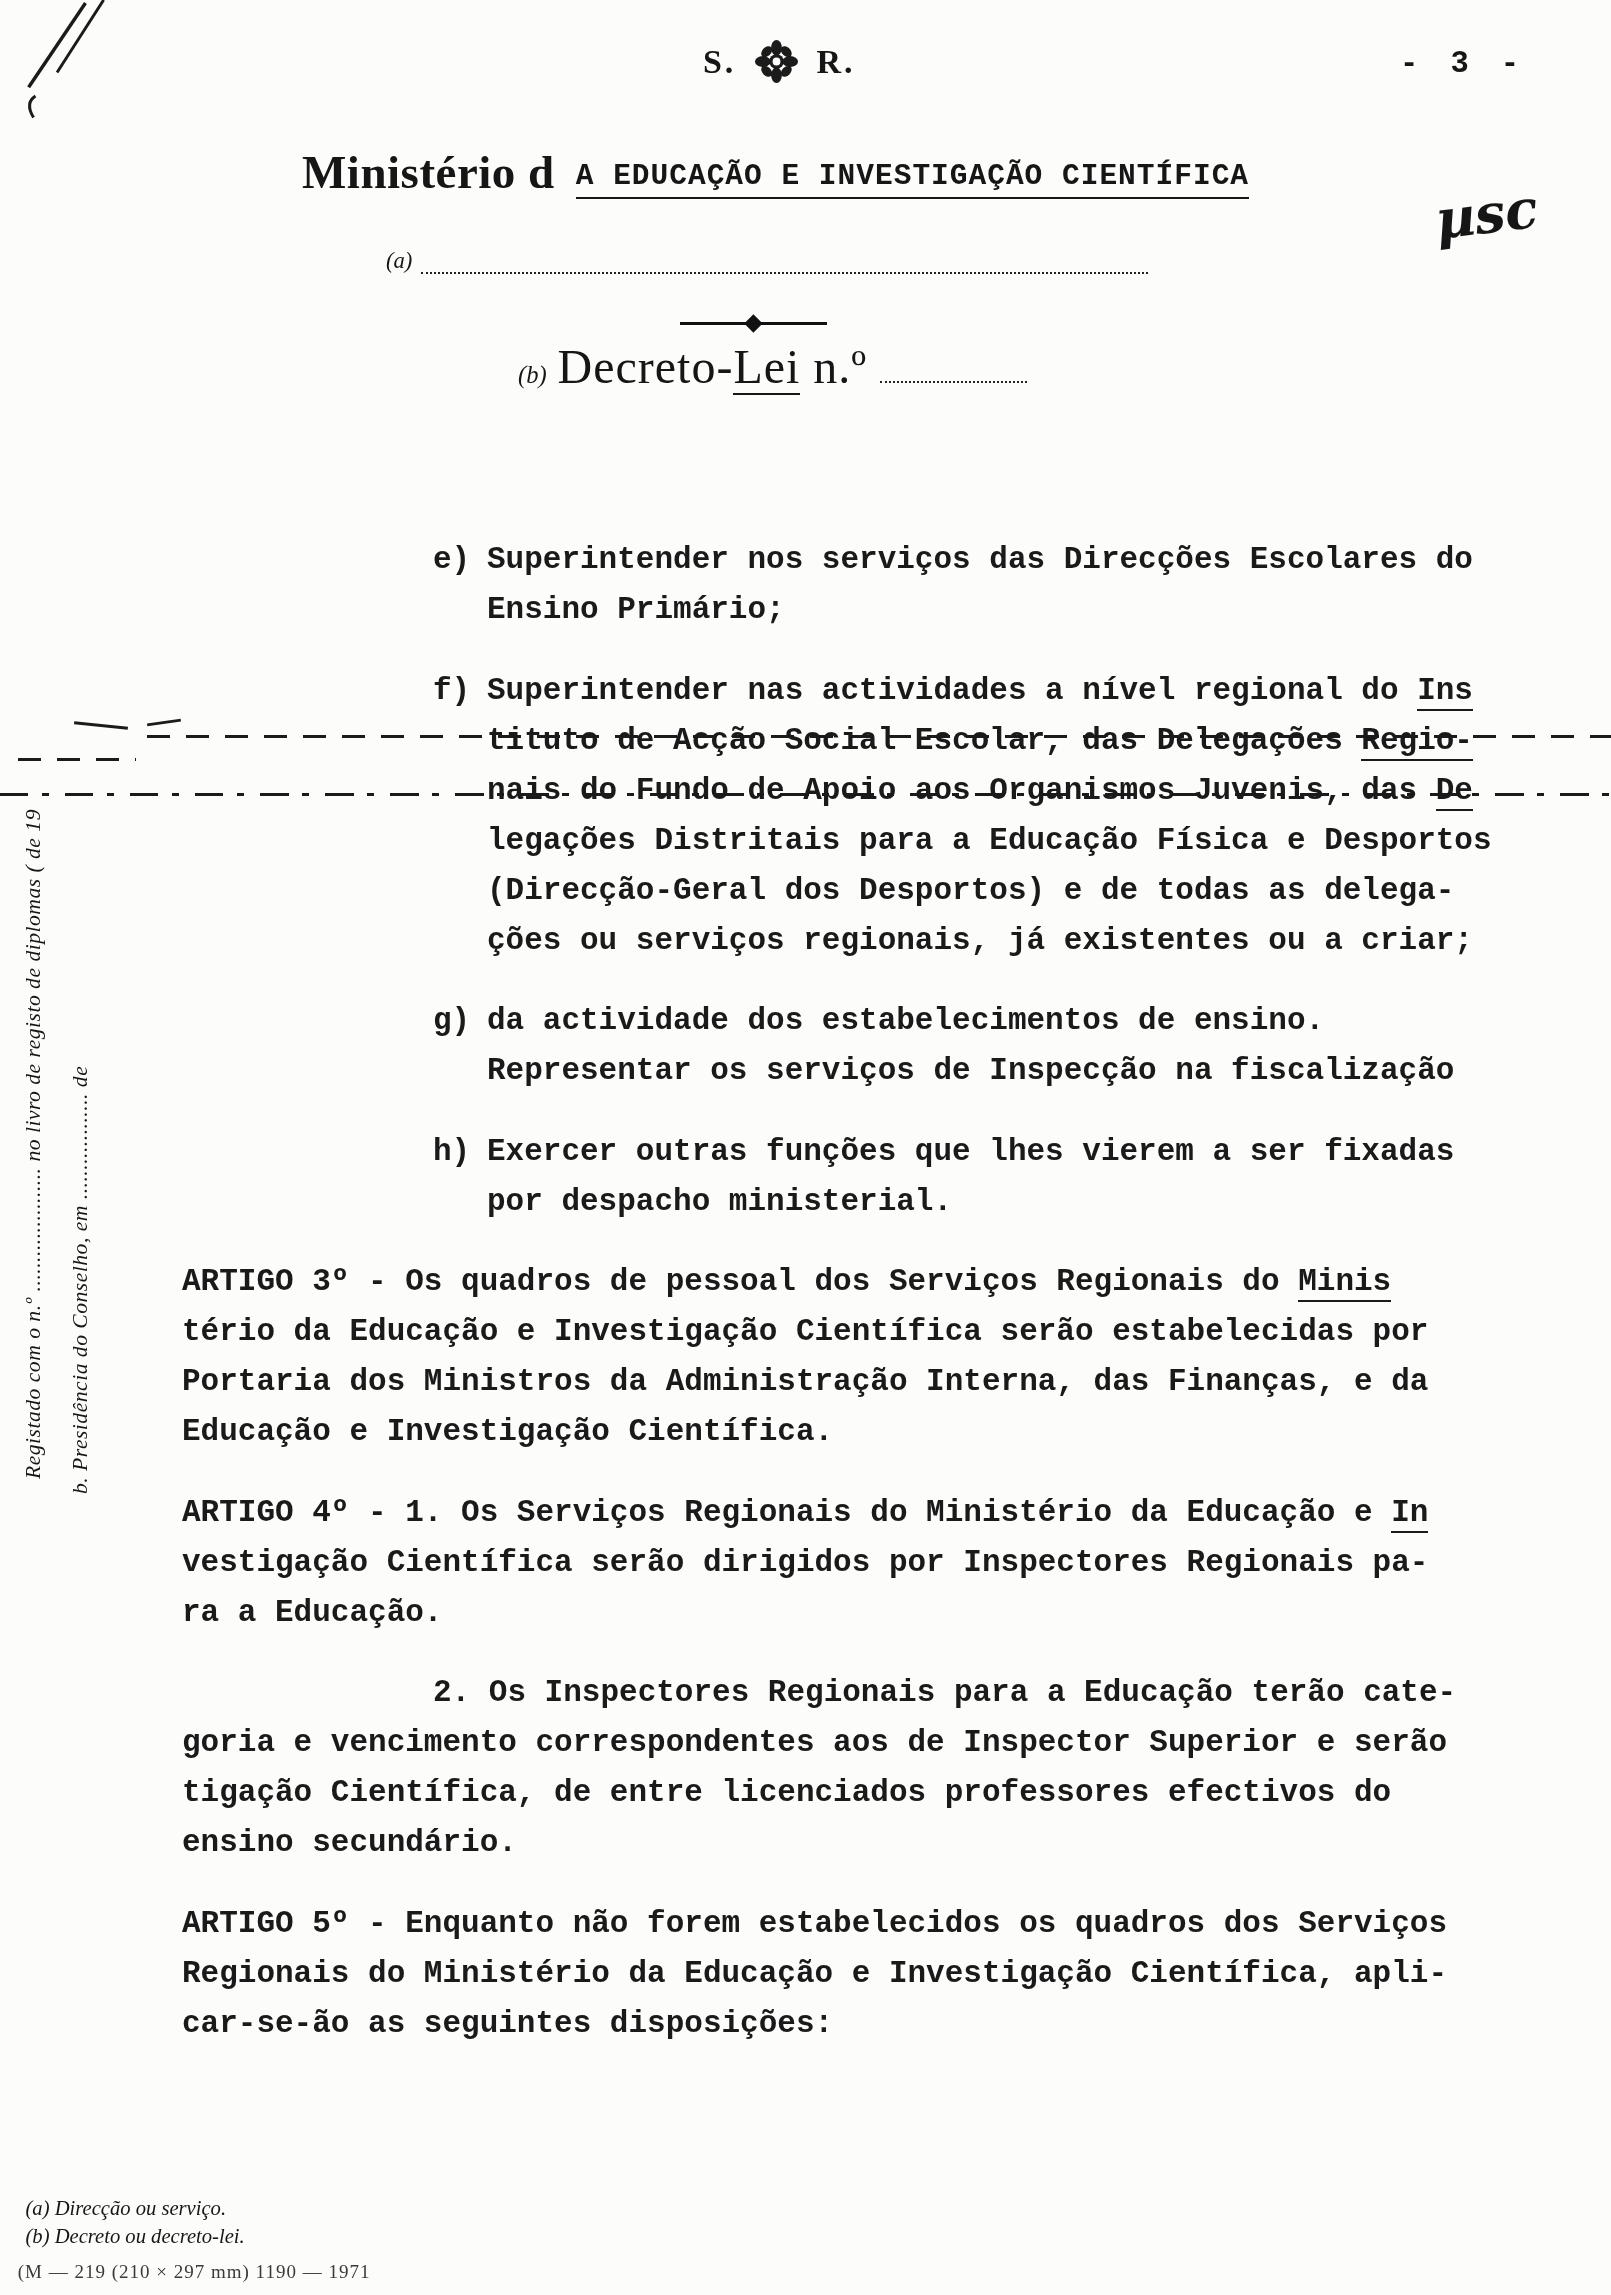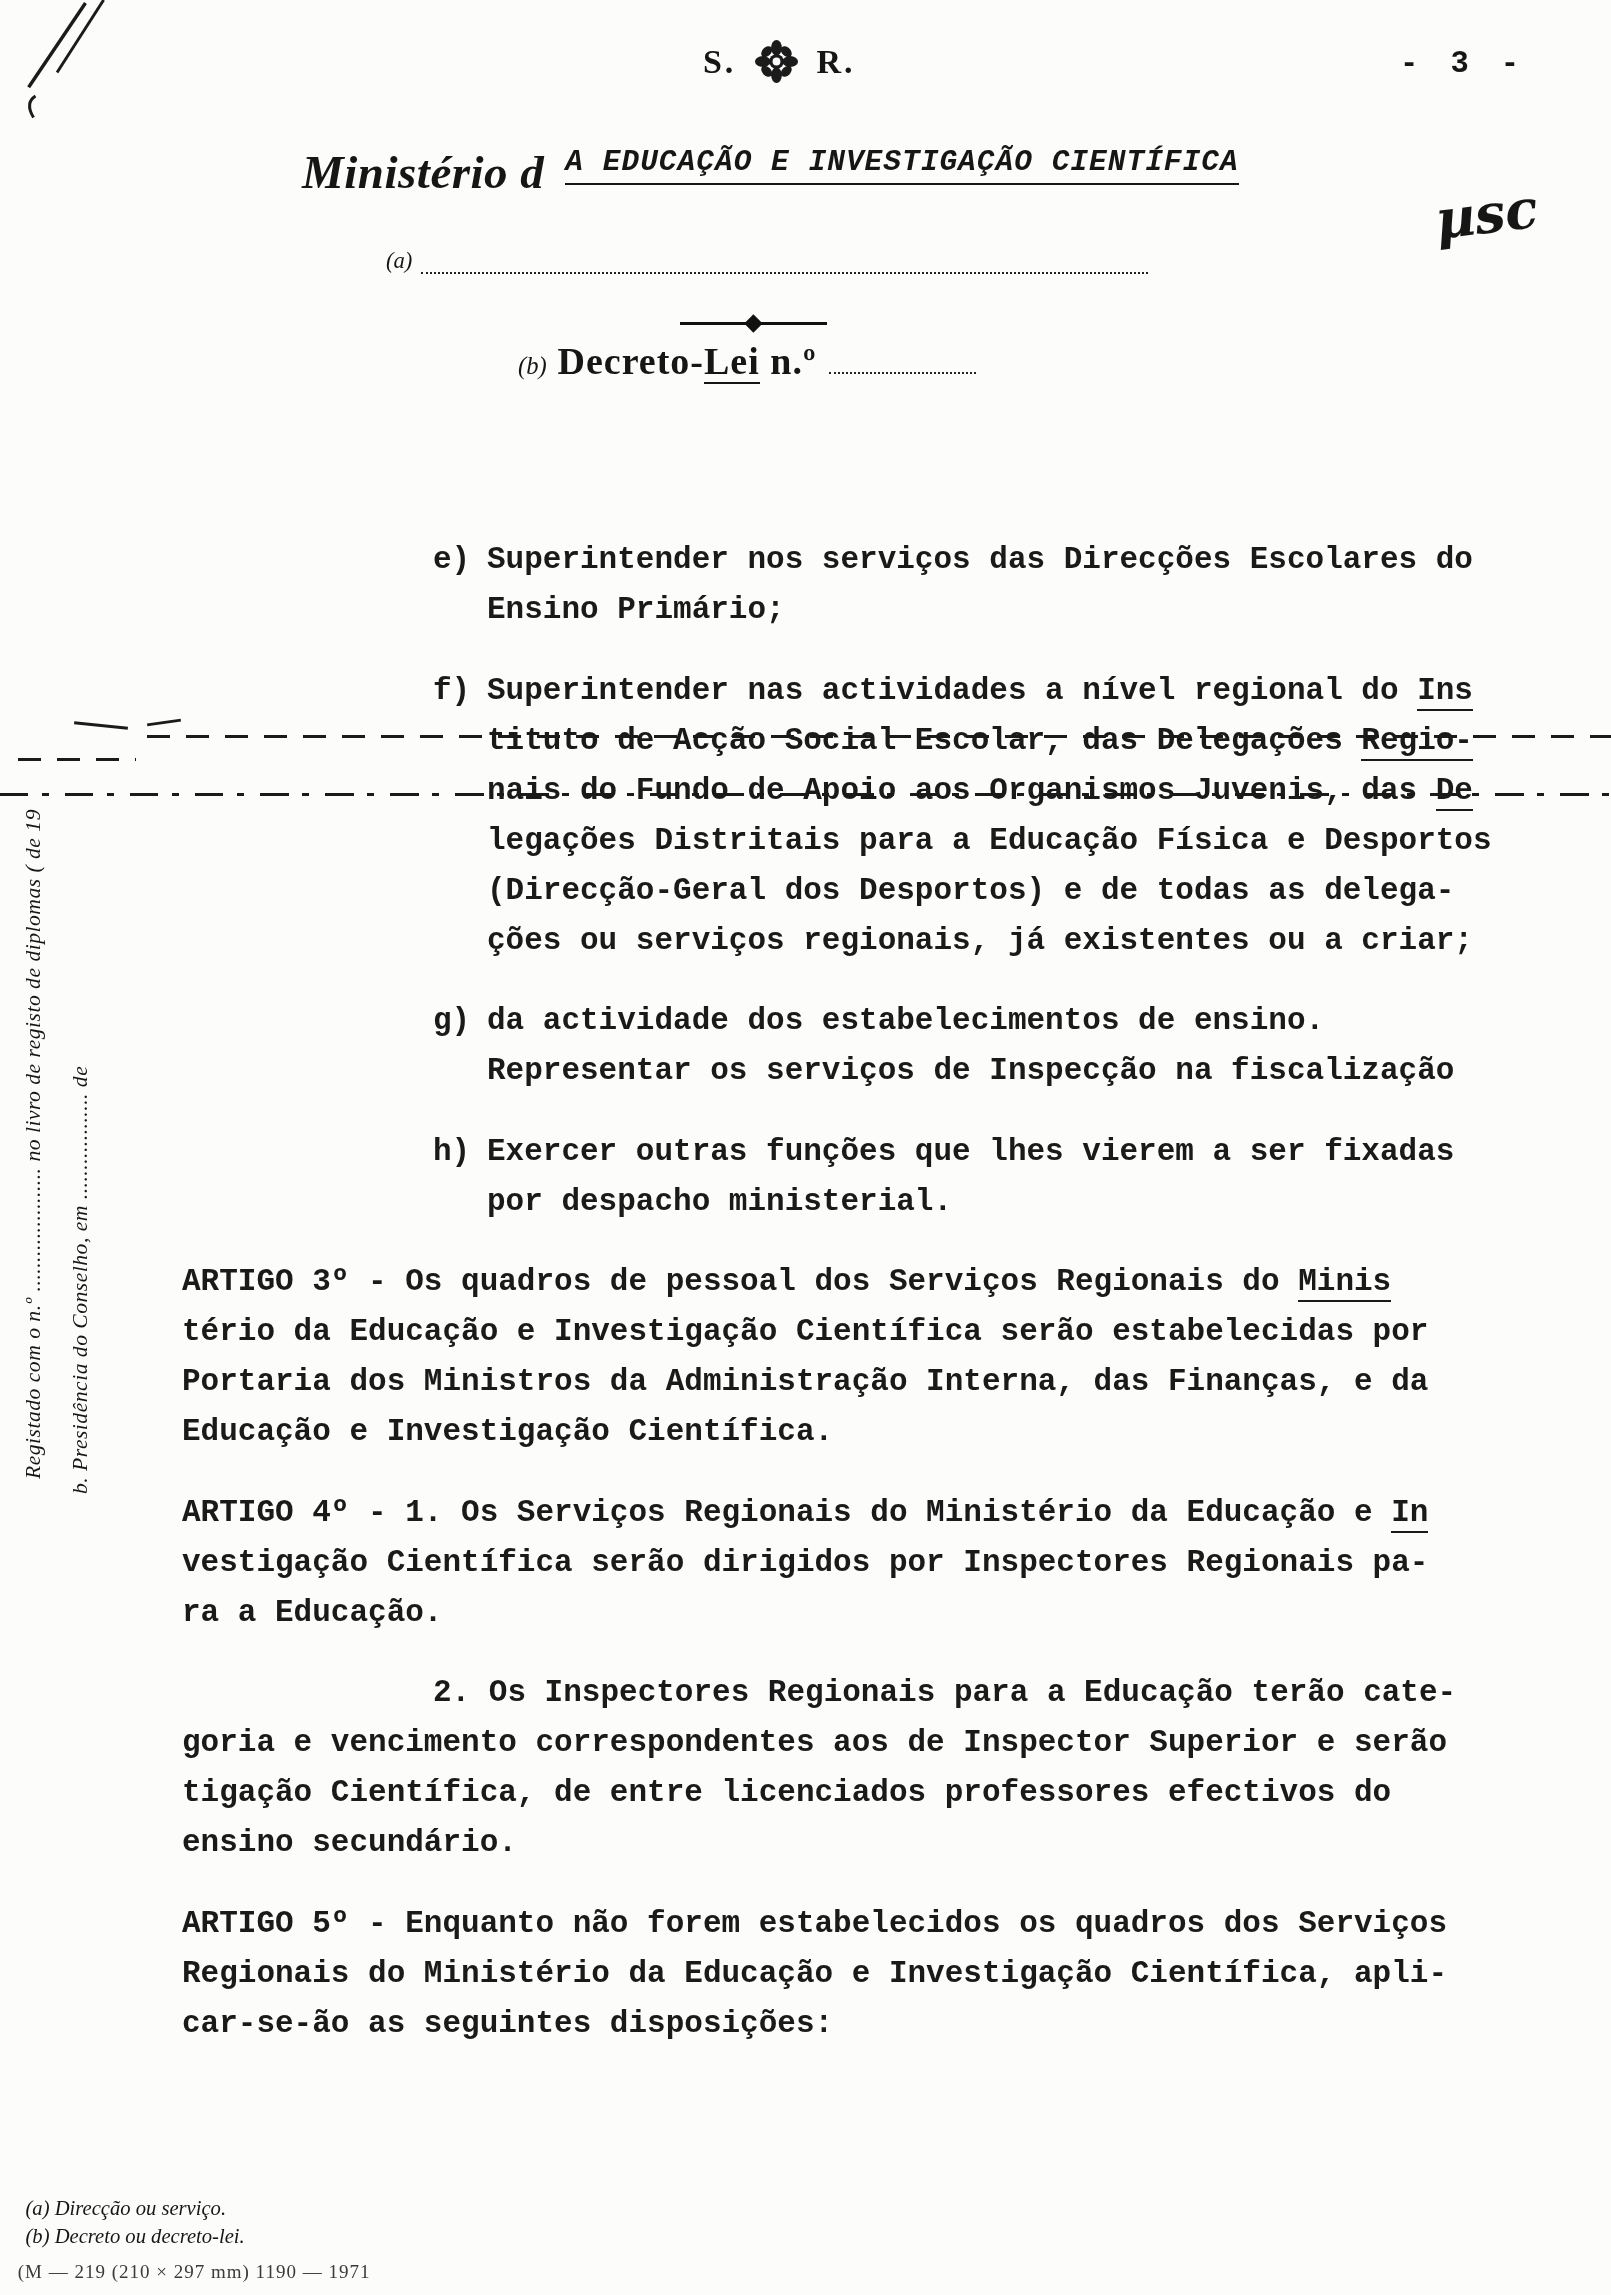--- a/index.html
+++ b/index.html
@@ -11,35 +11,35 @@
   }
   .mono { font-family:"Liberation Mono","DejaVu Sans Mono",monospace; }
   .serif { font-family:"Liberation Serif","DejaVu Serif",serif; }
 
   
   .pen-strokes { position:absolute; left:2.9px; top:0; }
   .seal { position:absolute; left:703px; top:39px; display:flex; align-items:center; gap:17.7px;
           font-weight:bold; font-size:34px; letter-spacing:2.9px; }
   .emblem-svg { display:block; }
   .page-number { position:absolute; left:1400px; top:47px; font-size:30.5px; letter-spacing:6.9px; font-weight:bold; }
-  .ministry-row { position:absolute; left:302px; top:145px; display:flex; align-items:flex-start;font-style:italic; }
+  .ministry-row { position:absolute; left:302px; top:145px; display:flex; align-items:flex-end; }
   .ministry-printed { font-weight:bold; font-size:47px; letter-spacing:0.5px; }
   .ministry-typed { font-weight:bold; font-size:29.5px; letter-spacing:1px; margin-left:21px;
                     border-bottom:2.5px solid #161616; padding-bottom:3.9px; }
   .handwritten { position:absolute; left:1435px; top:182px; font-style:italic; font-weight:bold;
                  font-size:54px; transform:rotate(-7deg); font-family:"DejaVu Serif",serif; }
   .field-a { position:absolute; left:386px; top:248px; display:flex; align-items:flex-end; }
   .field-a-label { font-style:italic; font-size:22.6px; margin-right:8.8px; }
   .field-a-leader { width:727px; border-bottom:2px dotted #222; height:25.5px; }
   .separator { position:absolute; left:680px; top:317px; width:147px; display:flex; align-items:center; }
   .sep-line { flex:1; height:2.5px; background:#111; }
   .sep-diamond { width:12.8px; height:12.8px; background:#111; transform:rotate(45deg); margin:0 -2.9px; z-index:1; }
   .field-b { position:absolute; left:518px; top:339px; display:flex; align-items:baseline; }
   .field-b-label { font-style:italic; font-size:24.6px; margin-right:10.8px; }
-  .decree-title { font-weight:bold; font-size:38px; letter-spacing:1px; }
+  .decree-title { font-weight:normal; font-size:48px; letter-spacing:1px; }
   .decree-struck { border-bottom:2.5px solid #161616; }
   .decree-leader { width:147px; border-bottom:2px dotted #222; height:26.5px; margin-left:12.8px; }
 
   
   .margin-line { position:absolute; transform-origin:0 0; transform:rotate(-90deg);
                  white-space:nowrap; font-style:italic; font-size:21.6px; letter-spacing:0.5px; }
   .margin-line-1 { left:20.6px; top:1479px; }
   .margin-line-2 { left:68px; top:1494px; }
 
   

